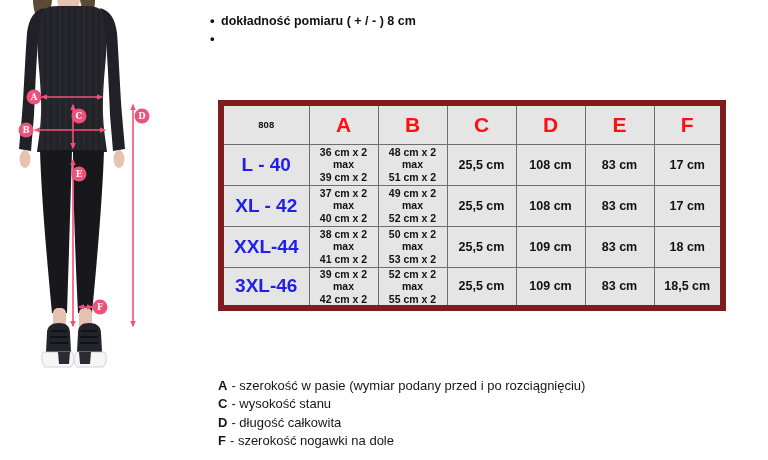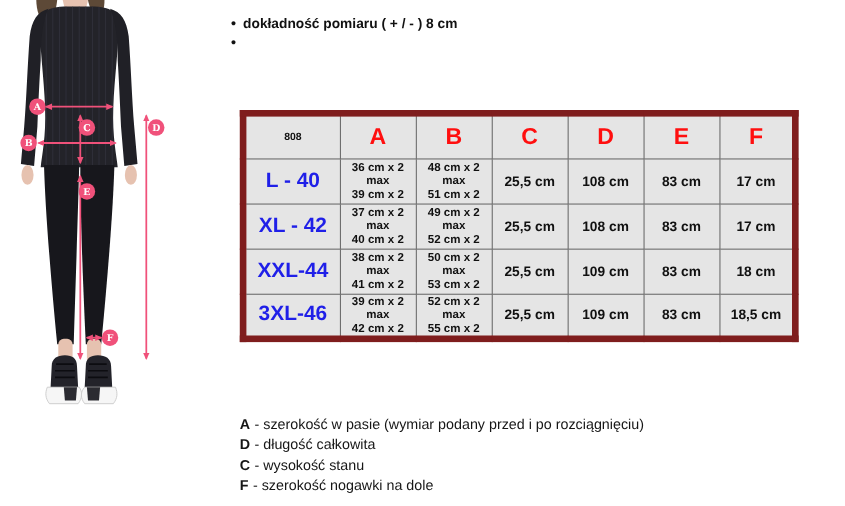--- a/index.html
+++ b/index.html
@@ -213,18 +213,18 @@
       <td class="value-cell">25,5 cm</td>
       <td class="value-cell">109 cm</td>
       <td class="value-cell">83 cm</td>
       <td class="value-cell">18,5 cm</td>
     </tr>
   </tbody>
     </table>
 
   <div class="legend">
     <div class="legend-line"><span class="key">A</span><span class="txt">- szerokość w pasie (wymiar podany przed i po rozciągnięciu)</span></div>
+    <div class="legend-line"><span class="key">C</span><span class="txt">- wysokość stanu</span></div>
     <div class="legend-line"><span class="key">D</span><span class="txt">- długość całkowita</span></div>
-    <div class="legend-line"><span class="key">C</span><span class="txt">- wysokość stanu</span></div>
     <div class="legend-line"><span class="key">F</span><span class="txt">- szerokość nogawki na dole</span></div>
   </div>
 
 </div>
 
 </body></html>

